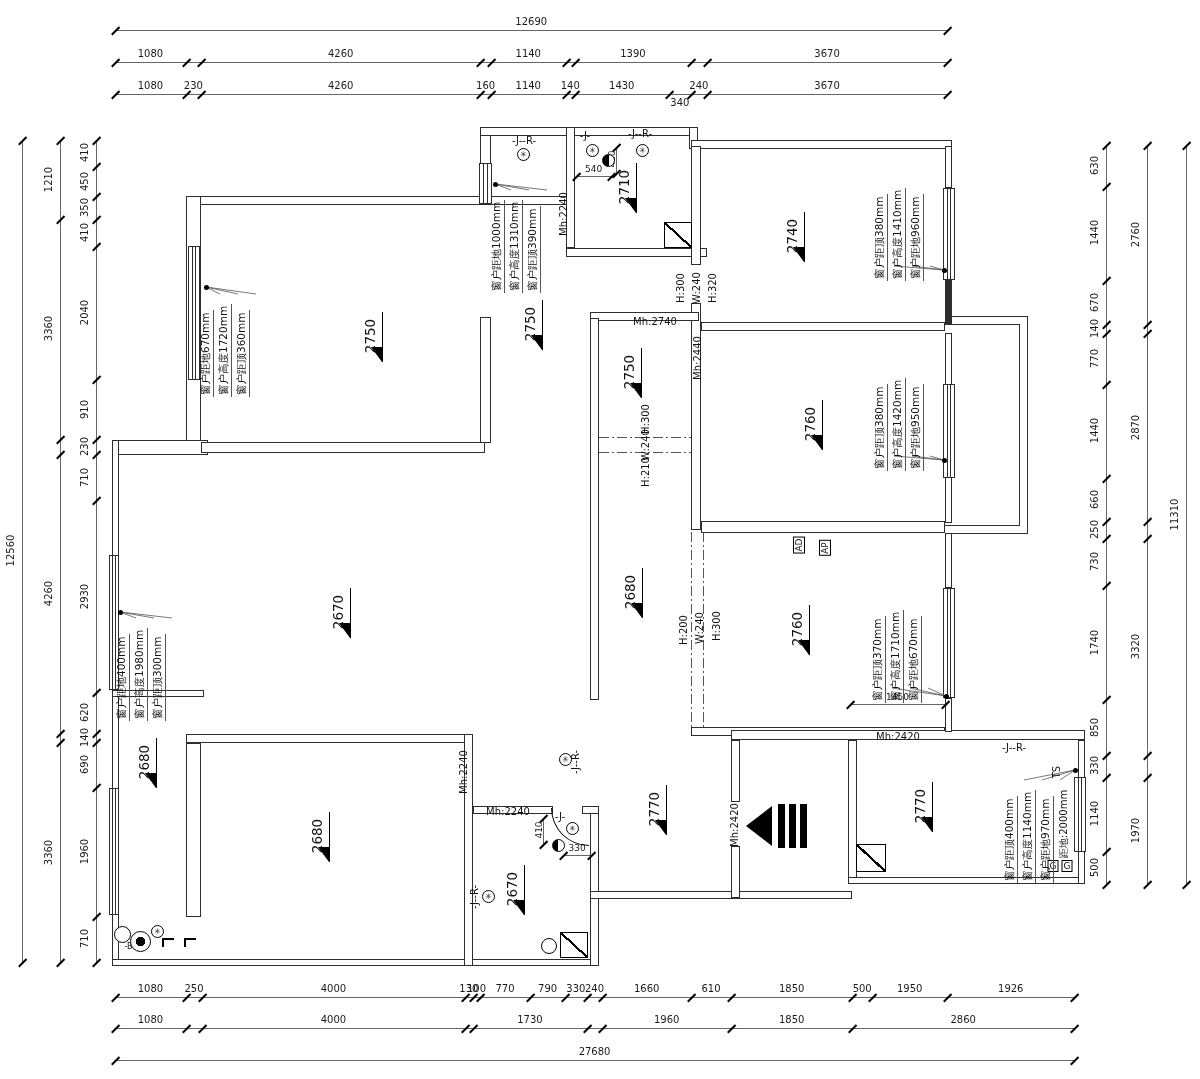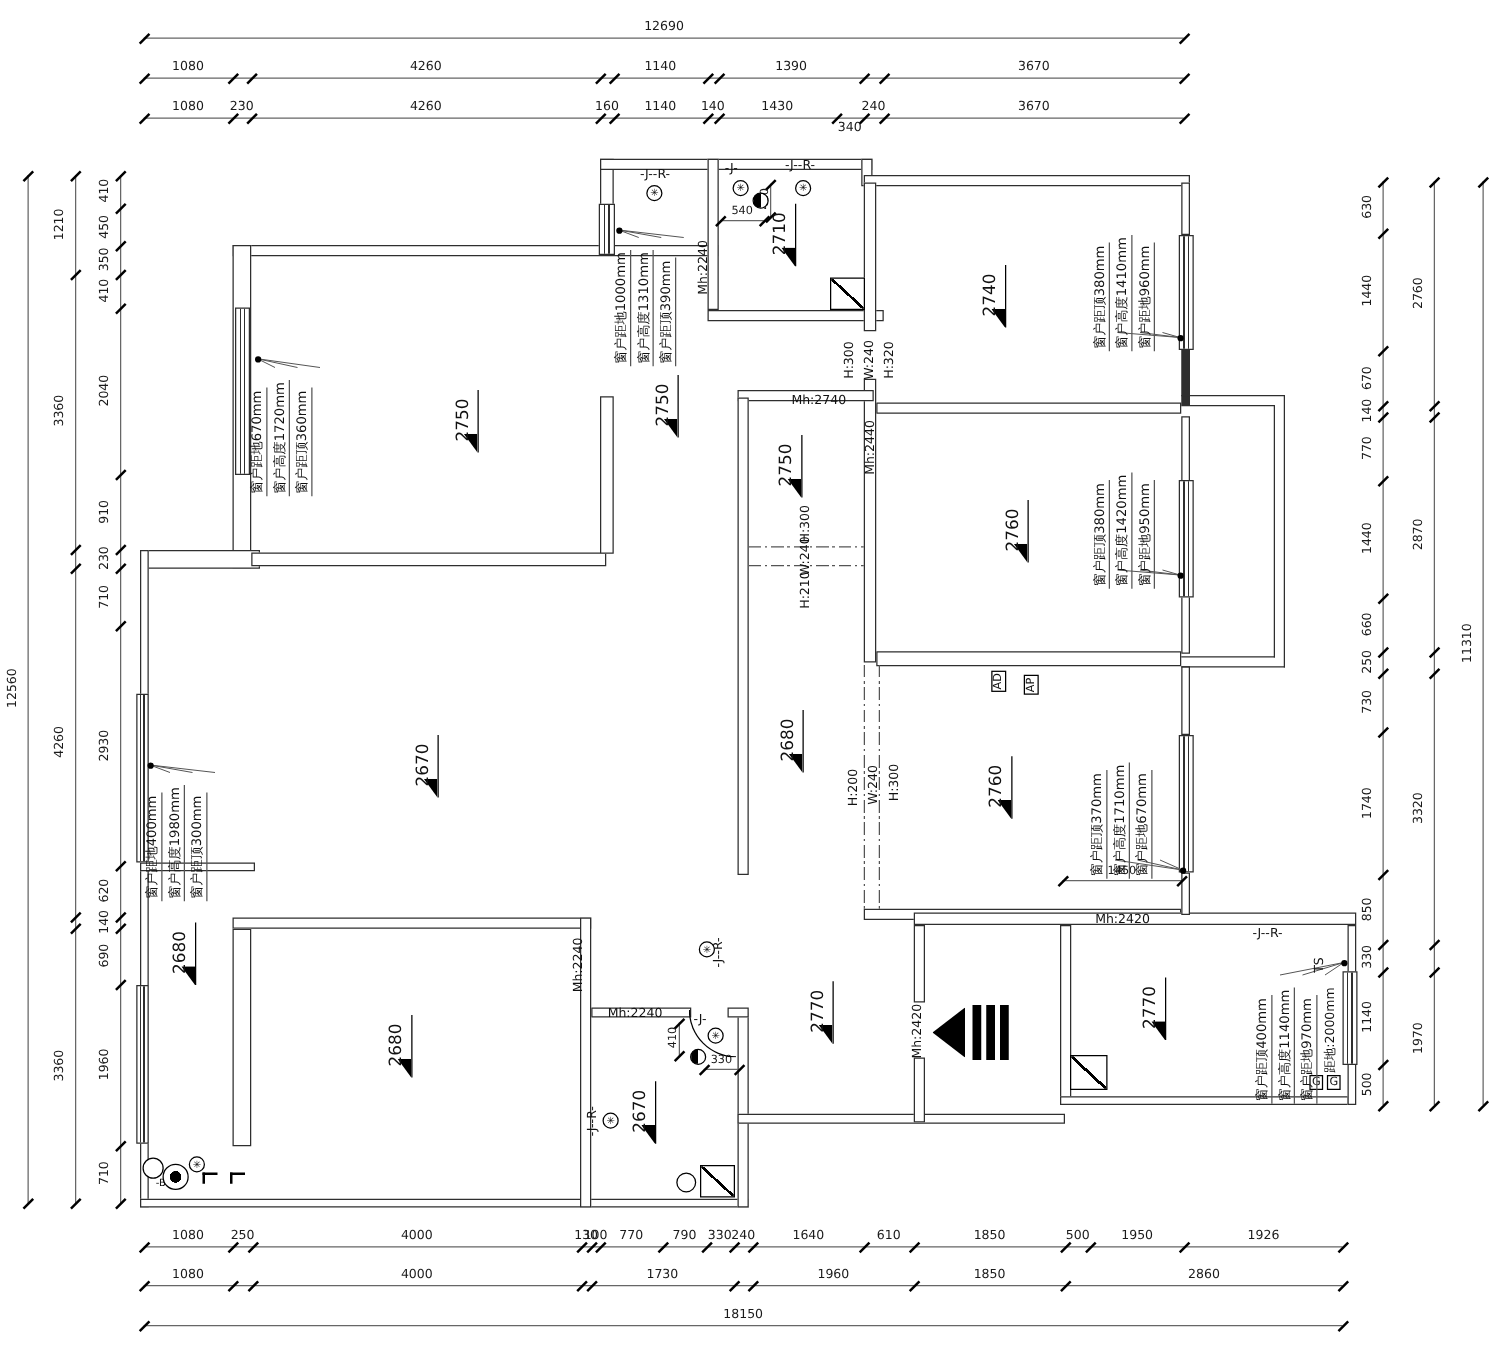--- a/index.html
+++ b/index.html
@@ -185,21 +185,21 @@
       <div class="tick" style="left: 1069.07px; top: 996.5px;"></div>
       <div class="dimlab" style="left: 120.424px; top: 983px; width: 60px;">1080</div>
       <div class="dimlab" style="left: 164.048px; top: 983px; width: 60px;">250</div>
       <div class="dimlab" style="left: 303.448px; top: 983px; width: 60px;">4000</div>
       <div class="dimlab" style="left: 438.912px; top: 983px; width: 60px;">130</div>
       <div class="dimlab" style="left: 446.456px; top: 983px; width: 60px;">100</div>
       <div class="dimlab" style="left: 474.992px; top: 983px; width: 60px;">770</div>
       <div class="dimlab" style="left: 517.632px; top: 983px; width: 60px;">790</div>
       <div class="dimlab" style="left: 545.84px; top: 983px; width: 60px;">330</div>
       <div class="dimlab" style="left: 564.536px; top: 983px; width: 60px;">240</div>
-      <div class="dimlab" style="left: 616.688px; top: 983px; width: 60px;">1640</div>
+      <div class="dimlab" style="left: 616.688px; top: 983px; width: 60px;">1660</div>
       <div class="dimlab" style="left: 680.976px; top: 983px; width: 60px;">610</div>
       <div class="dimlab" style="left: 761.664px; top: 983px; width: 60px;">1850</div>
       <div class="dimlab" style="left: 832.184px; top: 983px; width: 60px;">500</div>
       <div class="dimlab" style="left: 879.744px; top: 983px; width: 60px;">1950</div>
       <div class="dimlab" style="left: 980.768px; top: 983px; width: 60px;">1926</div>
       <div class="dimline" style="left: 115px; top: 1028px; width: 959.072px; height: 1px;"></div>
       <div class="tick" style="left: 110px; top: 1027.5px;"></div>
       <div class="tick" style="left: 180.848px; top: 1027.5px;"></div>
       <div class="tick" style="left: 197.248px; top: 1027.5px;"></div>
       <div class="tick" style="left: 459.648px; top: 1027.5px;"></div>
@@ -211,21 +211,21 @@
       <div class="tick" style="left: 1069.07px; top: 1027.5px;"></div>
       <div class="dimlab" style="left: 120.424px; top: 1014px; width: 60px;">1080</div>
       <div class="dimlab" style="left: 303.448px; top: 1014px; width: 60px;">4000</div>
       <div class="dimlab" style="left: 499.92px; top: 1014px; width: 60px;">1730</div>
       <div class="dimlab" style="left: 636.696px; top: 1014px; width: 60px;">1960</div>
       <div class="dimlab" style="left: 761.664px; top: 1014px; width: 60px;">1850</div>
       <div class="dimlab" style="left: 933.208px; top: 1014px; width: 60px;">2860</div>
       <div class="dimline" style="left: 115px; top: 1060px; width: 959.072px; height: 1px;"></div>
       <div class="tick" style="left: 110px; top: 1059.5px;"></div>
       <div class="tick" style="left: 1069.07px; top: 1059.5px;"></div>
-      <div class="dimlab" style="left: 564.536px; top: 1046px; width: 60px;">18150</div>
+      <div class="dimlab" style="left: 564.536px; top: 1046px; width: 60px;">27680</div>
       <div class="dimline" style="left: 22px; top: 140px; width: 1px; height: 822.68px;"></div>
       <div class="tick" style="left: 17px; top: 139.5px;"></div>
       <div class="tick" style="left: 17px; top: 962.18px;"></div>
       <div class="dimlab dimlab-v" style="left: -20px; top: 545.34px; width: 60px;">12560</div>
       <div class="dimline" style="left: 60px; top: 140px; width: 1px; height: 822.68px;"></div>
       <div class="tick" style="left: 55px; top: 139.5px;"></div>
       <div class="tick" style="left: 55px; top: 218.755px;"></div>
       <div class="tick" style="left: 55px; top: 438.835px;"></div>
       <div class="tick" style="left: 55px; top: 453.9px;"></div>
       <div class="tick" style="left: 55px; top: 732.93px;"></div>

